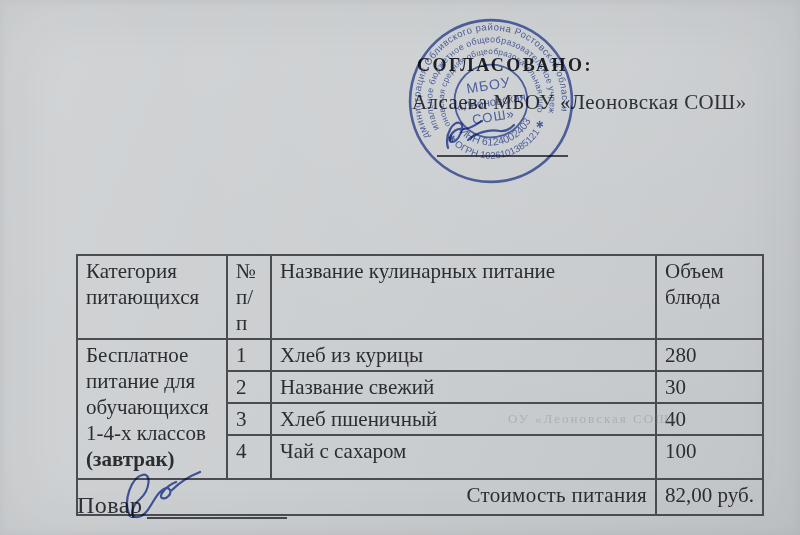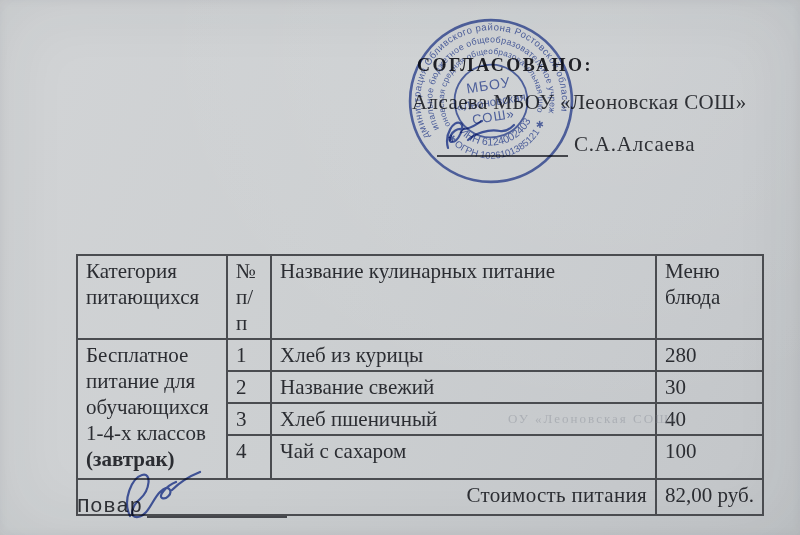--- a/index.html
+++ b/index.html
@@ -74,33 +74,32 @@
   .ghost{
     left:508px;top:411px;
     font-size:13px;letter-spacing:2px;
     color:rgba(126,132,142,.38);
     filter:blur(.5px);
     white-space:nowrap;
   }
 
   
   .cook-row{left:77px;top:492px;display:flex;align-items:flex-end;}
-  .cook-label{font-size:21px;letter-spacing:.5px;color:#2e3035;font-family:Liberation Mono, monospace;}
+  .cook-label{font-size:24px;letter-spacing:.5px;color:#2e3035;}
   .cook-line{display:inline-block;width:140px;height:24px;border-bottom:2px solid #44464b;margin-left:4px;}
 </style>
 </head>
 <body>
 
 <div class="photo">
 
   <div class="abs agreed">СОГЛАСОВАНО:</div>
   <div class="abs director">Алсаева МБОУ «Леоновская СОШ»</div>
   <div class="abs sig-row">
     <span class="sig-line"></span>
-    <span class="sig-name">С.А.Алсаева</span>
   </div>
 
   <svg class="abs stamp" viewBox="0 0 174 174">
     <defs>
       <path id="ringOuter" d="M21.2,110.9 A70,70 0 1 1 152.8,110.9"></path>
       <path id="ringMid" d="M32.5,106.8 A58,58 0 1 1 141.5,106.8"></path>
       <path id="ringInn" d="M43.3,102.9 A46.5,46.5 0 1 1 130.7,102.9"></path>
       <path id="arcInn" d="M43,87 A44,44 0 0 0 131,87"></path>
       <path id="arcOgrn" d="M30,87 A57,57 0 0 0 144,87"></path>
     </defs>
@@ -126,21 +125,21 @@
       <col class="col-cat">
         <col class="col-num">
         <col class="col-dish">
         <col class="col-vol">
     </colgroup>
     <tbody>
         <tr class="hdr">
       <th>Категория питающихся</th>
       <th>№ п/п</th>
       <th>Название кулинарных питание</th>
-      <th>Меню блюда</th>
+      <th>Объем блюда</th>
     </tr>
     <tr class="r">
       <td rowspan="4"><span>Бесплатное питание для обучающихся 1-4-х классов </span><span class="bold">(завтрак)</span></td>
       <td>1</td>
       <td>Хлеб из курицы</td>
       <td>280</td>
     </tr>
     <tr class="r">
       <td>2</td>
       <td>Название свежий</td>

